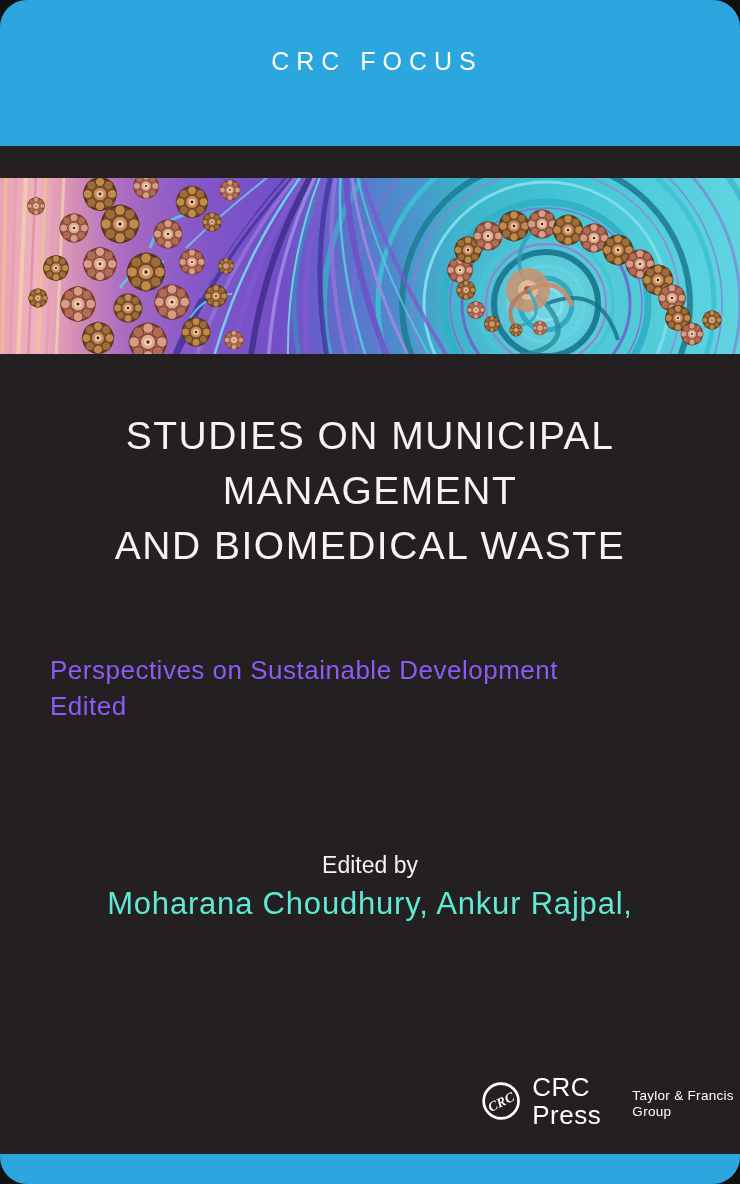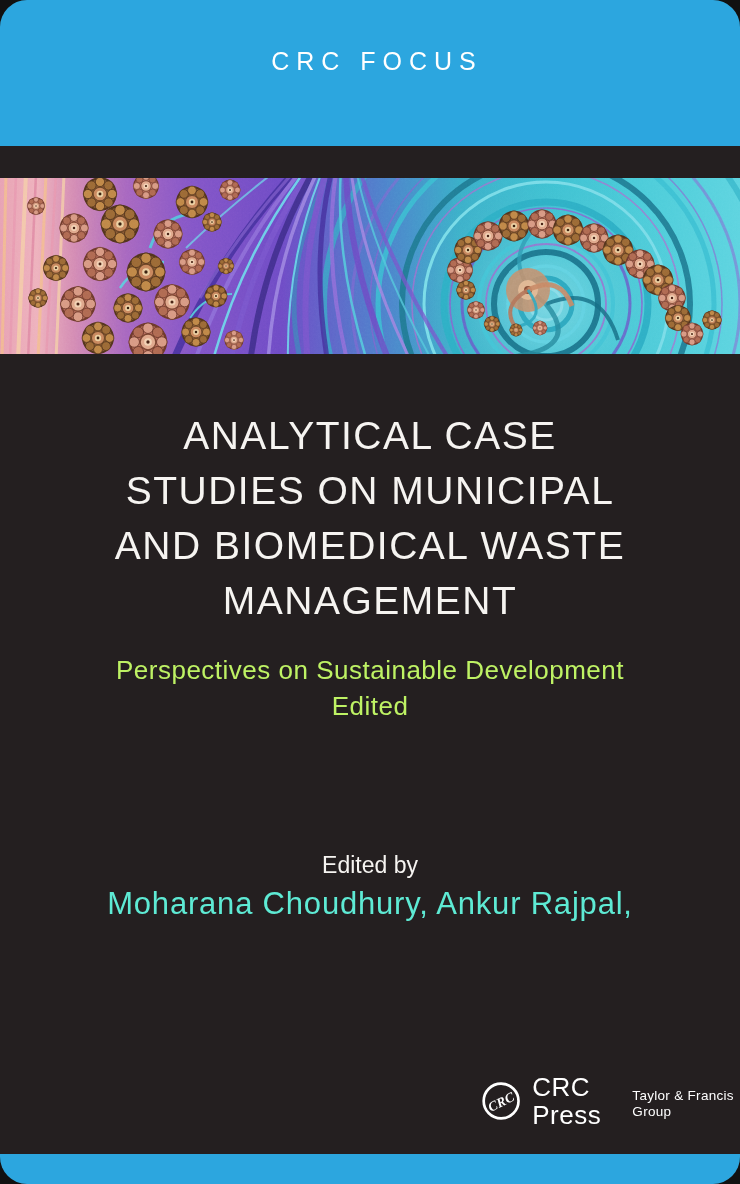--- a/index.html
+++ b/index.html
@@ -14,22 +14,22 @@
     color:#ffffff;font-size:25px;font-weight:400;letter-spacing:7px;
     padding-left:14px;margin-top:-24px;white-space:nowrap;
   }
   .band-bottom{top:1154px;height:30px;}
   .art{position:absolute;top:178px;left:0;width:740px;height:176px;display:block;}
   .title{
     position:absolute;top:408px;left:30px;right:30px;text-align:center;
     color:#f6f4f1;font-size:39px;line-height:55px;letter-spacing:1.5px;font-weight:400;
   }
   .subtitle{
-    position:absolute;top:652px;left:50px;right:50px;text-align:center;
-    color:#bef264;font-size:26px;line-height:36px;letter-spacing:0.5px;font-weight:400;
+    position:absolute;top:652px;left:50px;right:50px;
+    color:#8b5cf6;font-size:26px;line-height:36px;letter-spacing:0.5px;font-weight:400;
   }
   .edited-by{
     position:absolute;top:852px;left:0;width:740px;text-align:center;
     color:#f6f4f1;font-size:23px;font-weight:400;
   }
   .authors{
     position:absolute;top:886px;left:0;width:740px;text-align:center;
     color:#5eead4;font-size:31px;letter-spacing:0.8px;font-weight:400;
   }
   .publisher{
@@ -217,24 +217,23 @@
     <use href="#rz" transform="translate(466,112) scale(0.6)"></use>
     <use href="#rzp" transform="translate(476,132) scale(0.55)"></use>
     <use href="#rz" transform="translate(492,146) scale(0.5)"></use>
     <use href="#rzp" transform="translate(540,150) scale(0.45)"></use>
     <use href="#rz" transform="translate(516,152) scale(0.4)"></use>
 
     <rect x="0" y="0" width="740" height="176" filter="url(#grain)" opacity="0.14" style="mix-blend-mode:overlay"></rect>
   </svg>
 
   <div class="title">
-    <div>ANALYTICAL CASE</div>
     <div>STUDIES ON MUNICIPAL</div>
+    <div>MANAGEMENT</div>
     <div>AND BIOMEDICAL WASTE</div>
-    <div>MANAGEMENT</div>
   </div>
 
   <div class="subtitle">
     <div>Perspectives on Sustainable Development</div>
     <div>Edited</div>
   </div>
 
   <div class="edited-by">Edited by</div>
   <div class="authors">Moharana Choudhury, Ankur Rajpal,</div>
 

